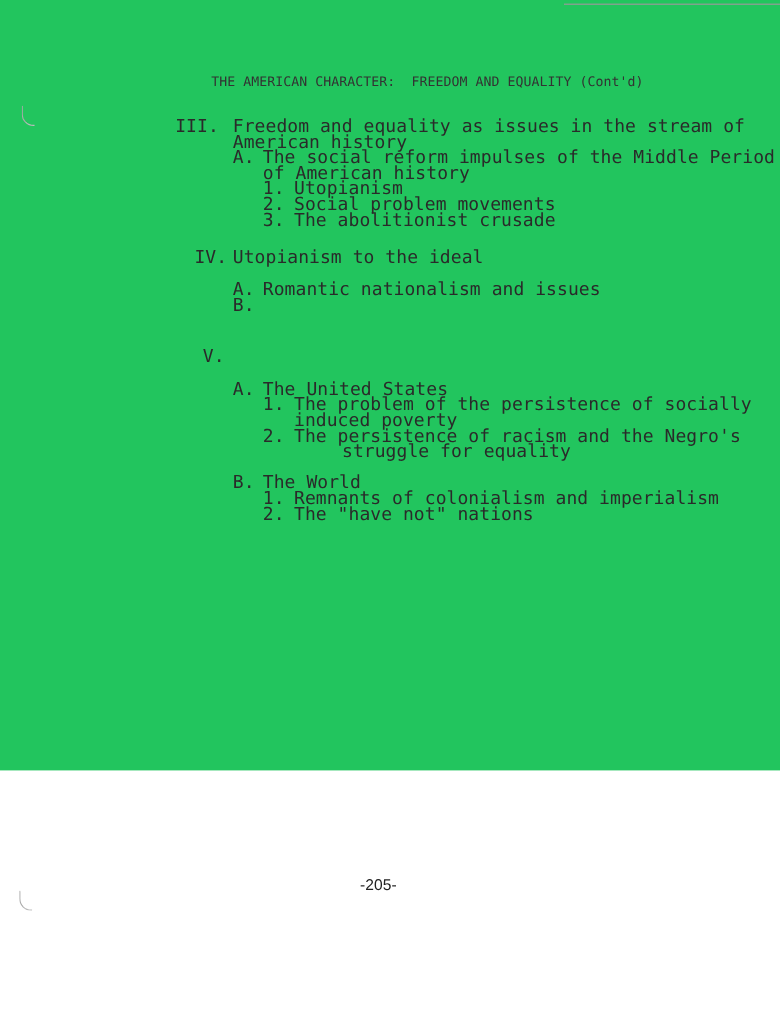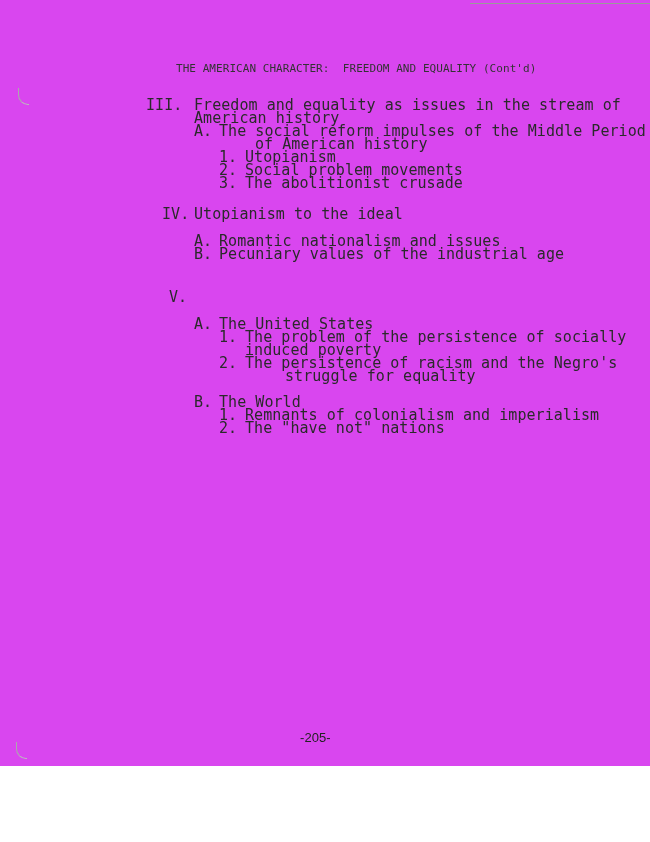--- a/index.html
+++ b/index.html
@@ -1,21 +1,21 @@
 <!DOCTYPE html>
 <html><head>
   <meta charset="utf-8">
   <style>
     html, body { margin: 0; padding: 0; background: #ffffff; }
     body {
       width: 650px; height: 842px; position: relative; overflow: hidden;
       font-family: "DejaVu Sans Mono", "Liberation Mono", monospace;
       color: #2a2a2a;
     }
-    .page { position: absolute; left: 0; top: 0; width: 650px; height: 766px; background: #d946ef; }
+    .page { position: absolute; left: 0; top: 0; width: 650px; height: 642px; background: #22c55e; }
     .top-rule {
       position: absolute; top: 3px; left: 470px; width: 180px; height: 0;
       border-top: 1px solid #9a9a9a;
     }
     .punch-mark {
       position: absolute; width: 10px; height: 16px;
       border-left: 1px solid #aaa; border-bottom: 1px solid #bbb;
       border-radius: 0 0 0 10px;
     }
     .line {
@@ -34,36 +34,35 @@
   <div class="punch-mark" style="left:16px; top:742px;"></div>
 
   <div class="line header">THE AMERICAN CHARACTER:  FREEDOM AND EQUALITY (Cont'd)</div>
 
   <div class="line" style="left:146px; top:99px;">III.</div>
   <div class="line" style="left:194px; top:99px;">Freedom and equality as issues in the stream of</div>
   <div class="line" style="left:194px; top:112px;">American history</div>
 
   <div class="line" style="left:194px; top:125px;">A.</div>
   <div class="line" style="left:219px; top:125px;">The social reform impulses of the Middle Period</div>
-  <div class="line" style="left:219px; top:138px;margin-left:36px;">of American history</div>
+  <div class="line" style="left:219px; top:138px;">of American history</div>
 
   <div class="line" style="left:219px; top:151px;">1.</div>
   <div class="line" style="left:245px; top:151px;">Utopianism</div>
   <div class="line" style="left:219px; top:164px;">2.</div>
   <div class="line" style="left:245px; top:164px;">Social problem movements</div>
   <div class="line" style="left:219px; top:177px;">3.</div>
   <div class="line" style="left:245px; top:177px;">The abolitionist crusade</div>
 
   <div class="line" style="left:162px; top:208px;">IV.</div>
   <div class="line" style="left:194px; top:208px;">Utopianism to the ideal</div>
 
   <div class="line" style="left:194px; top:235px;">A.</div>
   <div class="line" style="left:219px; top:235px;">Romantic nationalism and issues</div>
   <div class="line" style="left:194px; top:248px;">B.</div>
-  <div class="line" style="left:219px; top:248px;">Pecuniary values of the industrial age</div>
 
   <div class="line" style="left:169px; top:291px;">V.</div>
 
   <div class="line" style="left:194px; top:318px;">A.</div>
   <div class="line" style="left:219px; top:318px;">The United States</div>
 
   <div class="line" style="left:219px; top:331px;">1.</div>
   <div class="line" style="left:245px; top:331px;">The problem of the persistence of socially</div>
   <div class="line" style="left:245px; top:344px;">induced poverty</div>
   <div class="line" style="left:219px; top:357px;">2.</div>

